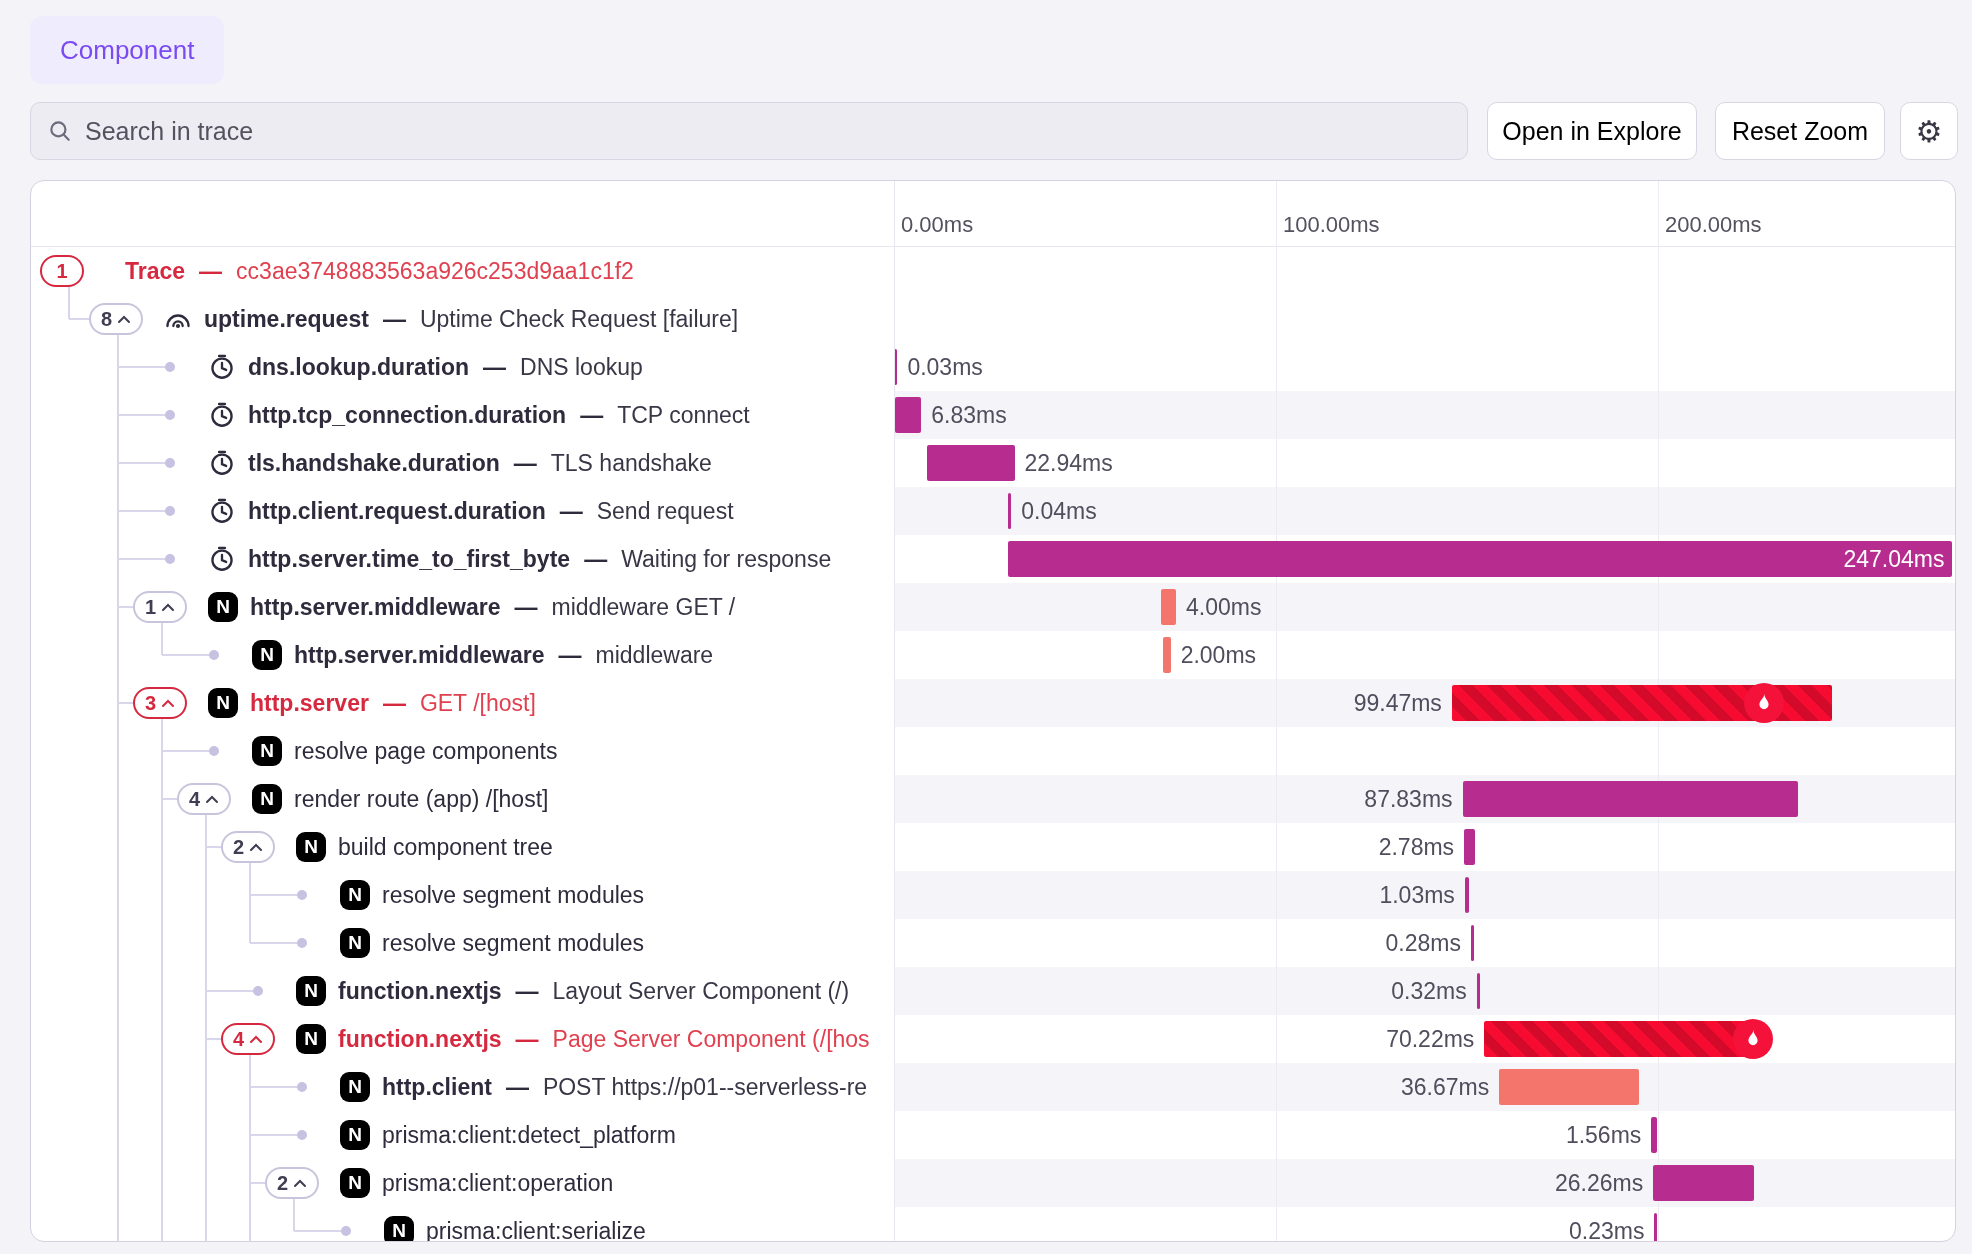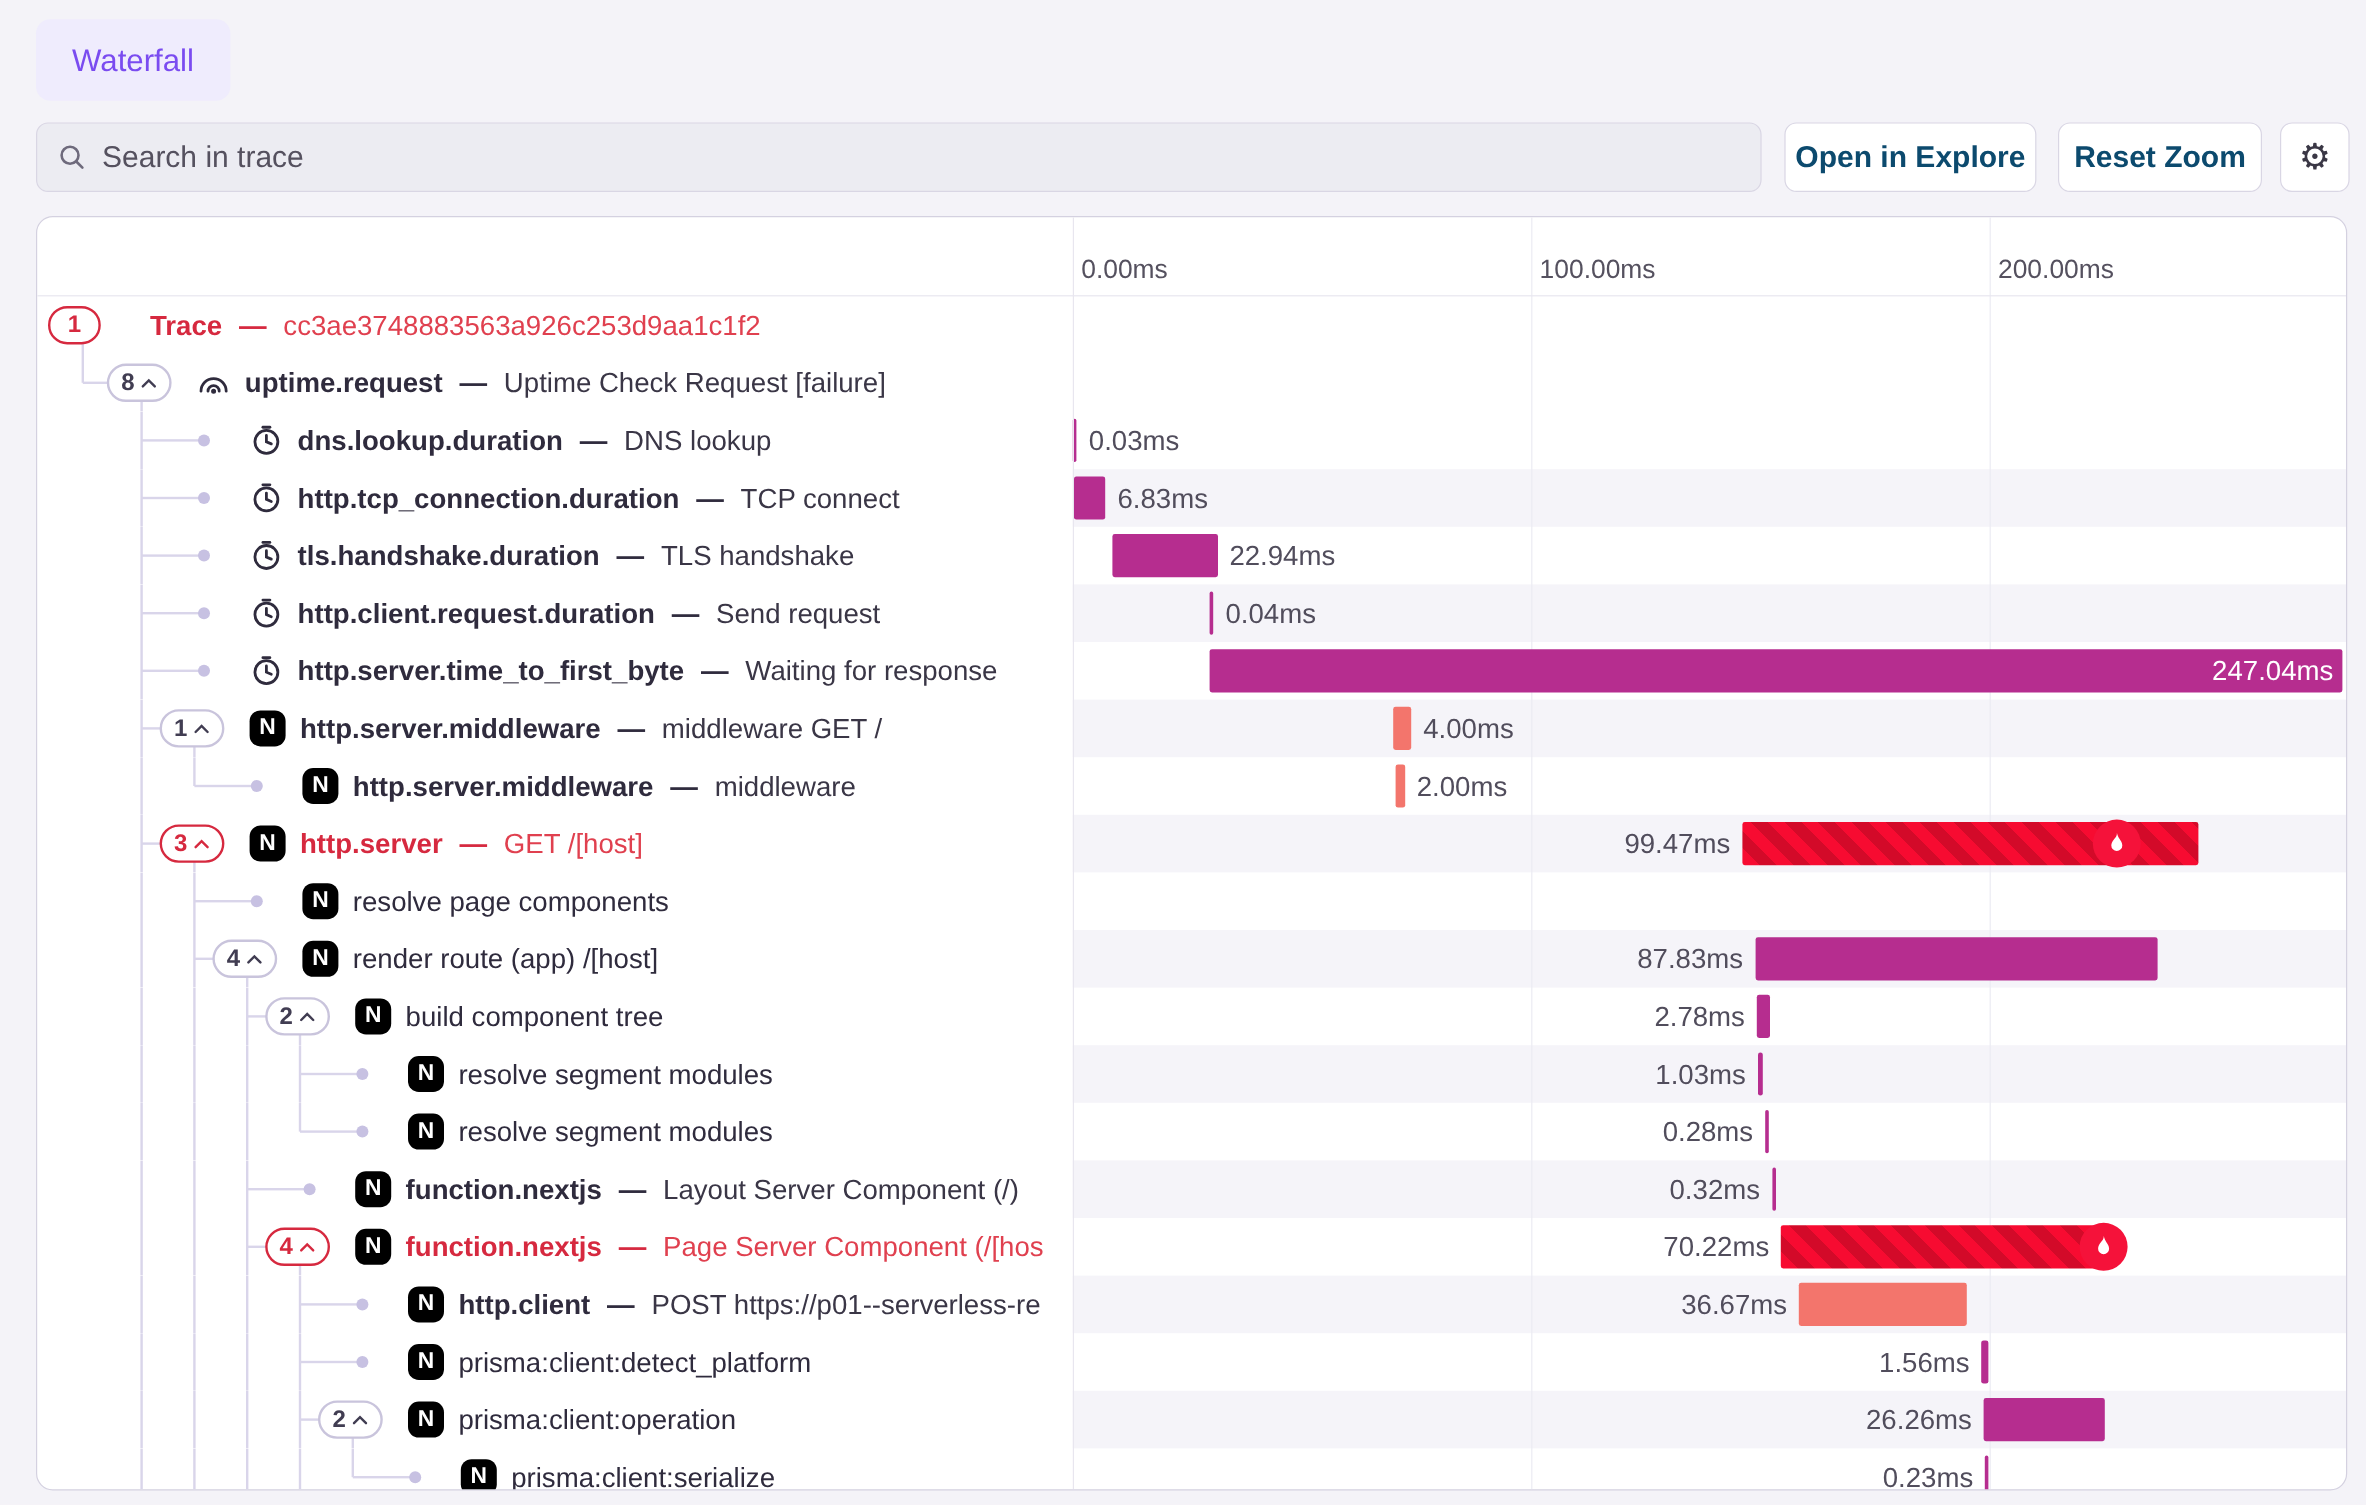--- a/index.html
+++ b/index.html
@@ -12,21 +12,21 @@
     color:#7a4bf0; font-size:26px; font-weight:500; cursor:pointer; }
 
   .toolbar { position:absolute; left:30px; top:102px; right:16px; height:58px; }
   .search-box { position:absolute; left:0; top:0; width:1438px; height:58px;
     background:#ececf2; border:1px solid #d9d6e4; border-radius:10px;
     display:flex; align-items:center; padding:0 16px; }
   .search-box input { flex:1; border:none; outline:none; background:transparent;
     font-size:25px; color:#46424f; font-family:"Liberation Sans",sans-serif; }
   .search-box input::placeholder { color:#55515f; opacity:1; }
   .btn { position:absolute; top:0; height:58px; background:#fff; border:1px solid #d9d6e4;
-    border-radius:10px; font-size:25px; font-weight:700; color:#0c4a6e;
+    border-radius:10px; font-size:25px; font-weight:400; color:#000000;
     display:flex; align-items:center; justify-content:center; cursor:pointer; }
   .btn-explore { left:1457px; width:210px; }
   .btn-reset { left:1685px; width:170px; }
   .btn-gear { left:1870px; width:58px; font-weight:400; font-size:30px; color:#3a3745; }
 
   
   .trace-box { position:absolute; left:30px; top:180px; width:1926px; height:1062px;
     background:#fff; border:1px solid #d4d1e0; border-radius:14px; overflow:hidden; }
   .grid-line { position:absolute; top:0; bottom:0; width:1px; background:#ecebf3; z-index:1; }
   .panel-divider { position:absolute; left:863px; top:0; bottom:0; width:1px; background:#e8e6ef; z-index:3; }
@@ -76,21 +76,21 @@
   .bar-label { position:absolute; top:0; height:48px; line-height:48px; font-size:23px;
     color:#514d5c; white-space:nowrap; z-index:2; }
   .bar-label.inside { color:#fff; }
   .fire { position:absolute; top:4px; width:40px; height:40px; border-radius:50%;
     background:#f5123a; z-index:3; display:flex; align-items:center; justify-content:center; }
 </style>
 </head>
 <body>
 
 <div class="tab-pill">
-  <span>Waterfall</span>
+  <span>Component</span>
 </div>
 
 <div class="toolbar">
   <div class="search-box">
     <span class="svgicon" style="margin-right:12px;">
       <svg width="26" height="26" viewBox="0 0 24 24" fill="none" stroke="#6e6a7c" stroke-width="2" stroke-linecap="round">
         <circle cx="10.5" cy="10.5" r="6.5"></circle>
           <line x1="15.3" y1="15.3" x2="20" y2="20"></line>
       </svg>
     </span>

